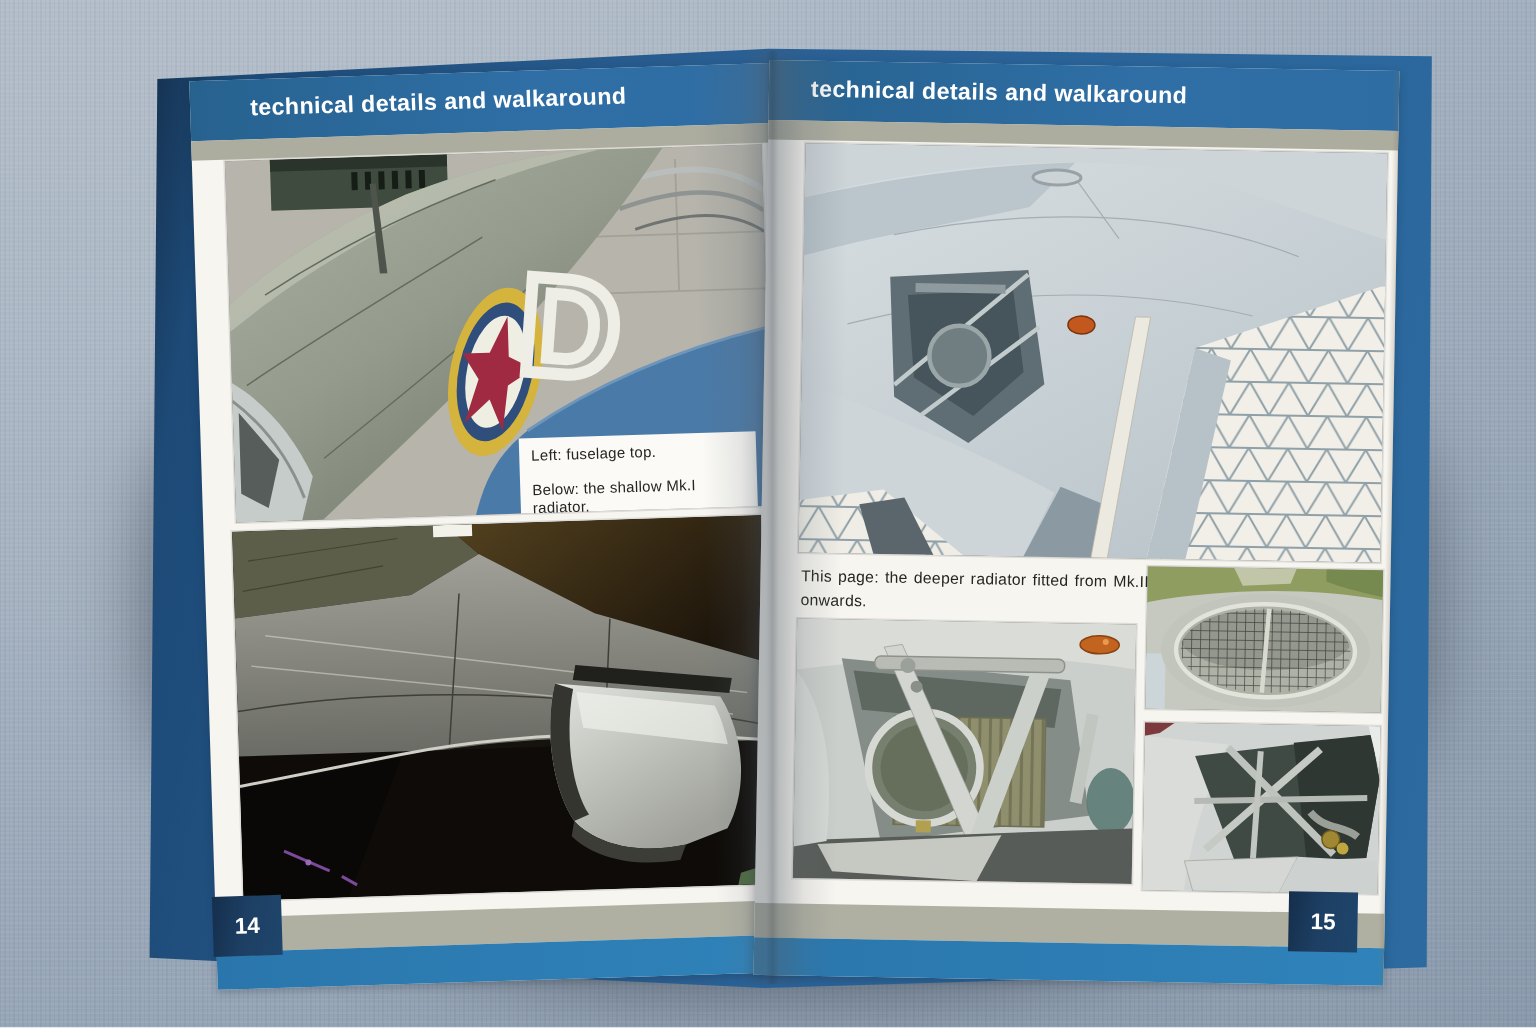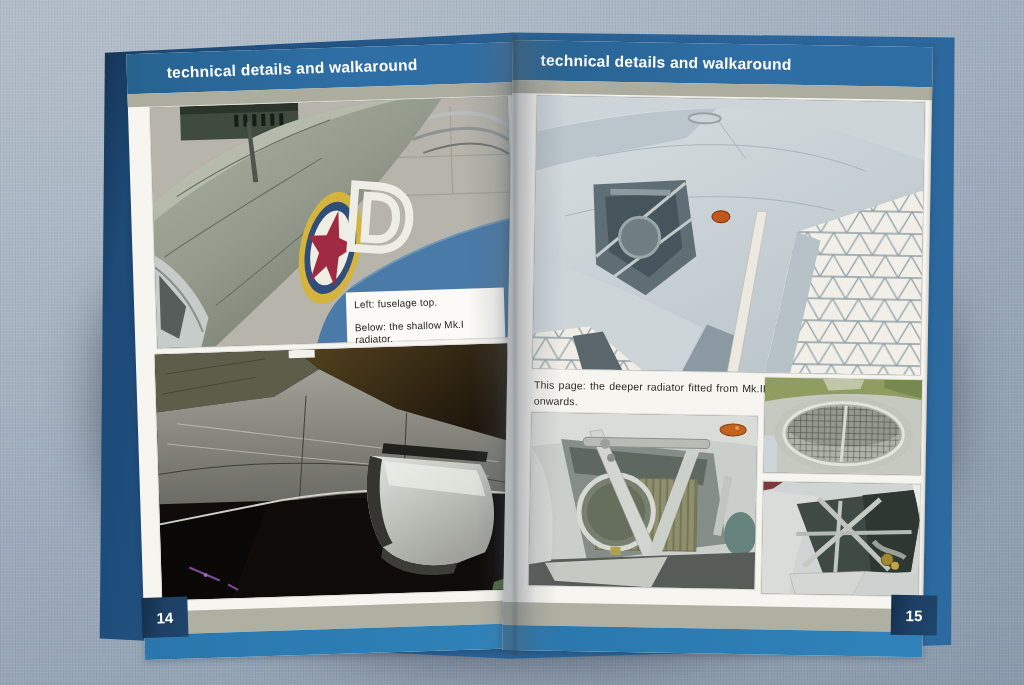--- a/index.html
+++ b/index.html
@@ -317,20 +317,20 @@
         <circle cx="126" cy="76" r="6" fill="#a08832" stroke="#6e5a1e"></circle>
         <circle cx="134" cy="82" r="4" fill="#c0a63e"></circle>
         <polygon points="28,92 104,88 92,112 34,112" fill="#d4d7d3" stroke="#a2a6a0" stroke-width="0.5"></polygon>
         <polygon points="104,88 158,90 158,112 92,112" fill="#cdd1d0"></polygon>
         <polygon points="150,0 158,0 158,30 152,8" fill="#e9ebe9"></polygon>
       </svg>
     </div>
 
     <div class="footer-gray" style="top:562px;"></div>
     <div class="footer-blue" style="top:585px;"></div>
-    <div class="pagenum" style="left:388px;top:548px;">
+    <div class="pagenum" style="left:356px;top:548px;">
       <span>15</span>
     </div>
     <div class="spine-shade spine-shade--right"></div>
   </div>
 
   <div class="gutter"></div>
 </div>
 
 </body></html>

